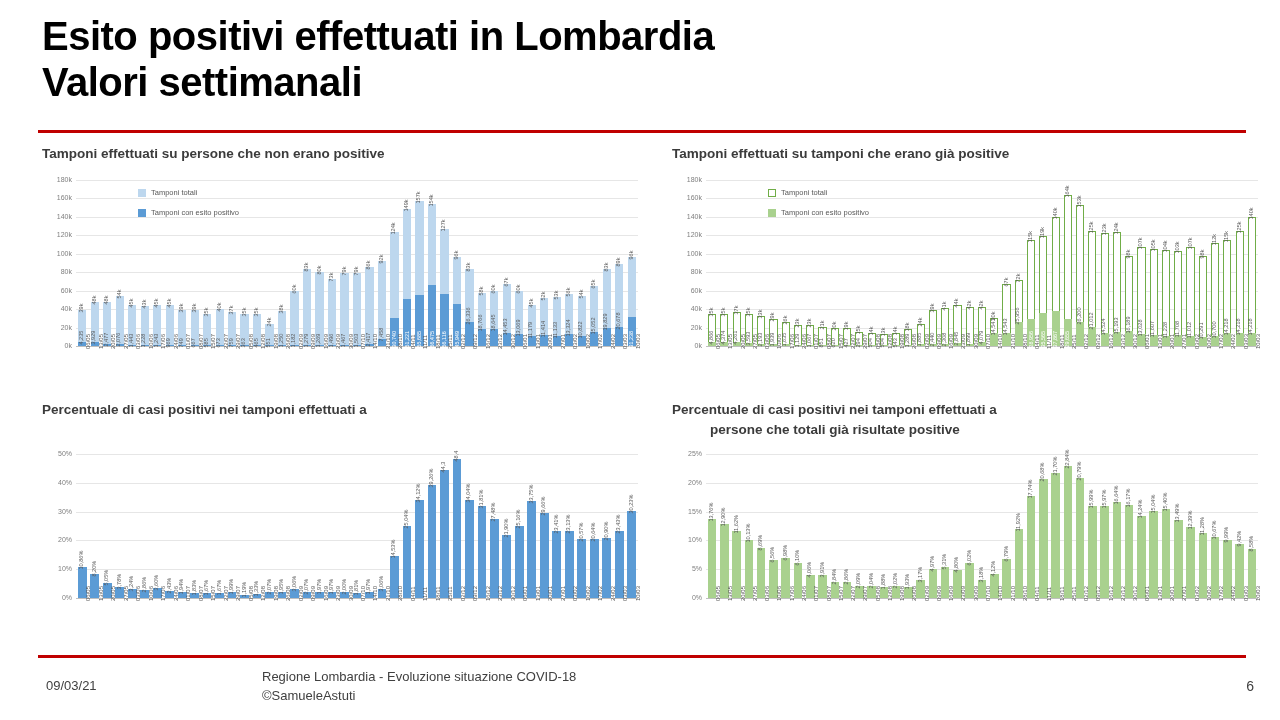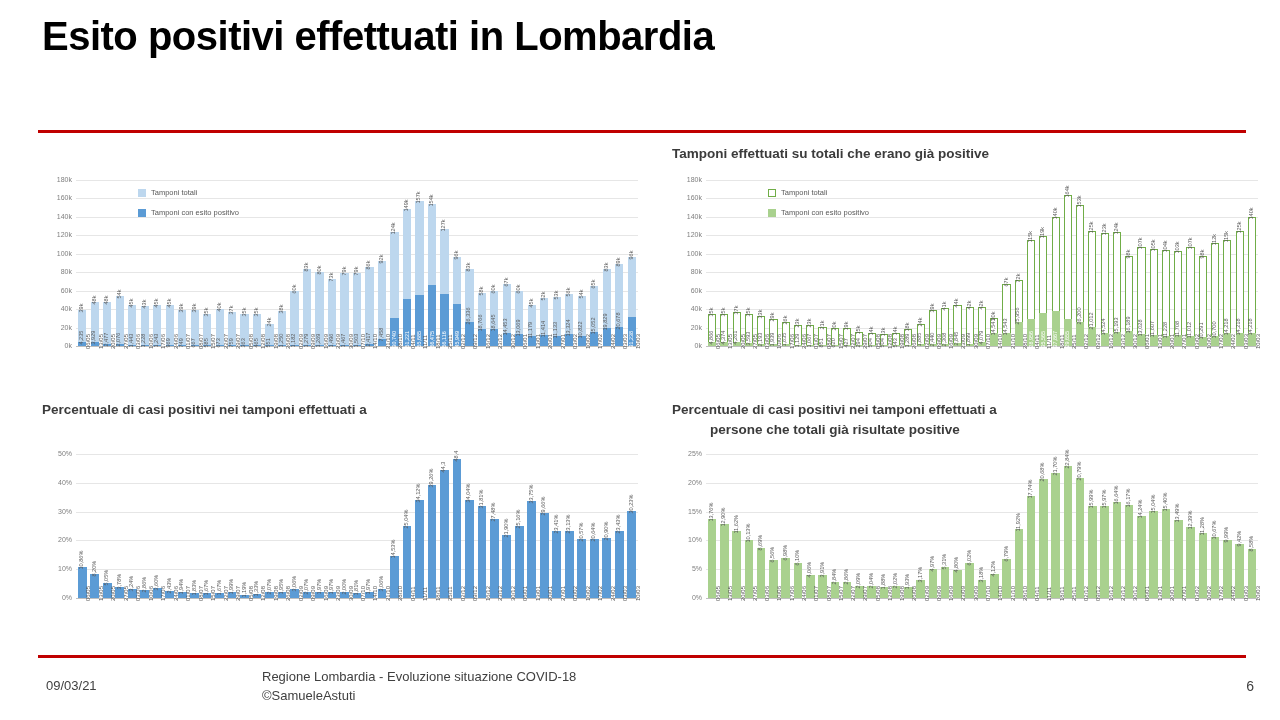--- a/index.html
+++ b/index.html
@@ -57,25 +57,27 @@
   }
   .legend { position:absolute; font-size:7.5px; color:#595959; }
   .legend-row { display:flex; align-items:center; gap:5px; margin-bottom:11px; }
   .swatch { width:8px; height:8px; display:inline-block; }
 </style>
 </head>
 <body>
 
 <div class="slide-title">
   <div>Esito positivi effettuati in Lombardia</div>
+  <div>Valori settimanali</div>
 </div>
 <div class="rule-top"></div>
 <div class="rule-bottom"></div>
 
 <div class="panel" style="left:42px; top:144px; width:600px; height:250px;">
+  <div class="panel-title">Tamponi effettuati su persone che non erano positive</div>
   <div class="chart" id="chart0" style="position:absolute; left:0; top:24px; width:600px; height:222px;">
       <div class="gridline" style="left:34px; top:178px; width:562px;background:#BFBFBF;"></div>
       <div class="axis-label" style="left:4px; top:174px;">0k</div>
       <div class="gridline" style="left:34px; top:159.55555555555554px; width:562px;"></div>
       <div class="axis-label" style="left:4px; top:155.55555555555554px;">20k</div>
       <div class="gridline" style="left:34px; top:141.11111111111111px; width:562px;"></div>
       <div class="axis-label" style="left:4px; top:137.11111111111111px;">40k</div>
       <div class="gridline" style="left:34px; top:122.66666666666666px; width:562px;"></div>
       <div class="axis-label" style="left:4px; top:118.66666666666666px;">60k</div>
       <div class="gridline" style="left:34px; top:104.22222222222223px; width:562px;"></div>
@@ -322,21 +324,21 @@
         </div>
         <div class="legend-row">
           <span class="swatch" style="background:#5B9BD5;"></span>
           <span>Tamponi con esito positivo</span>
         </div>
       </div>
     </div>
 </div>
 
 <div class="panel" style="left:672px; top:144px; width:590px; height:250px;">
-  <div class="panel-title">Tamponi effettuati su totali che erano già positive</div>
+  <div class="panel-title">Tamponi effettuati su tamponi che erano già positive</div>
   <div class="chart" id="chart1" style="position:absolute; left:0; top:24px; width:590px; height:222px;">
       <div class="gridline" style="left:34px; top:178px; width:552px;background:#BFBFBF;"></div>
       <div class="axis-label" style="left:4px; top:174px;">0k</div>
       <div class="gridline" style="left:34px; top:159.55555555555554px; width:552px;"></div>
       <div class="axis-label" style="left:4px; top:155.55555555555554px;">20k</div>
       <div class="gridline" style="left:34px; top:141.11111111111111px; width:552px;"></div>
       <div class="axis-label" style="left:4px; top:137.11111111111111px;">40k</div>
       <div class="gridline" style="left:34px; top:122.66666666666666px; width:552px;"></div>
       <div class="axis-label" style="left:4px; top:118.66666666666666px;">60k</div>
       <div class="gridline" style="left:34px; top:104.22222222222223px; width:552px;"></div>

